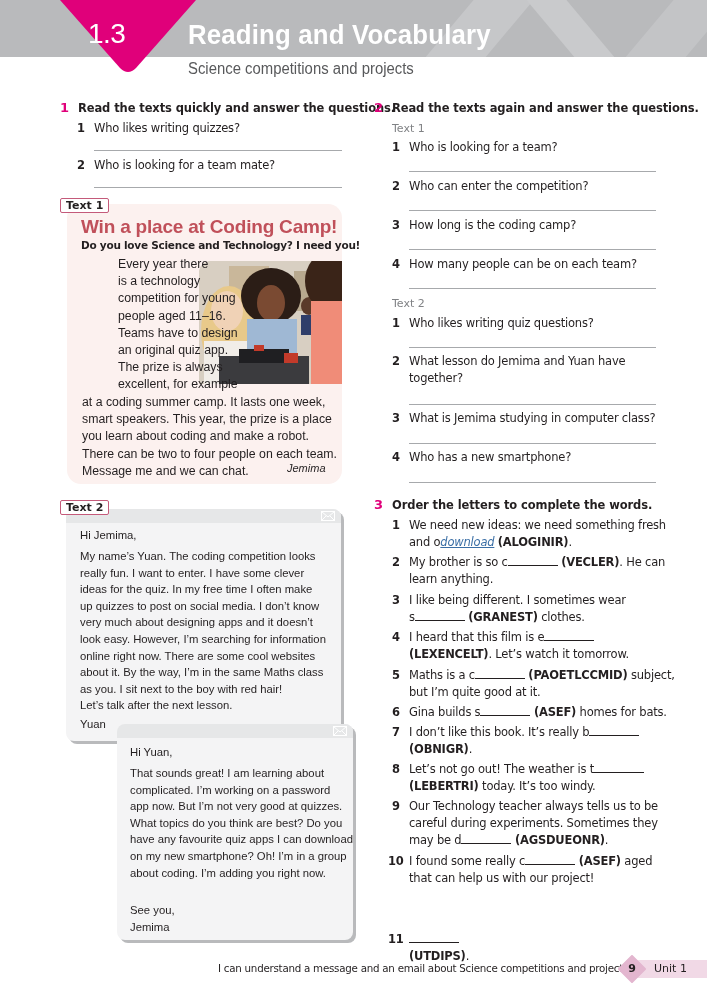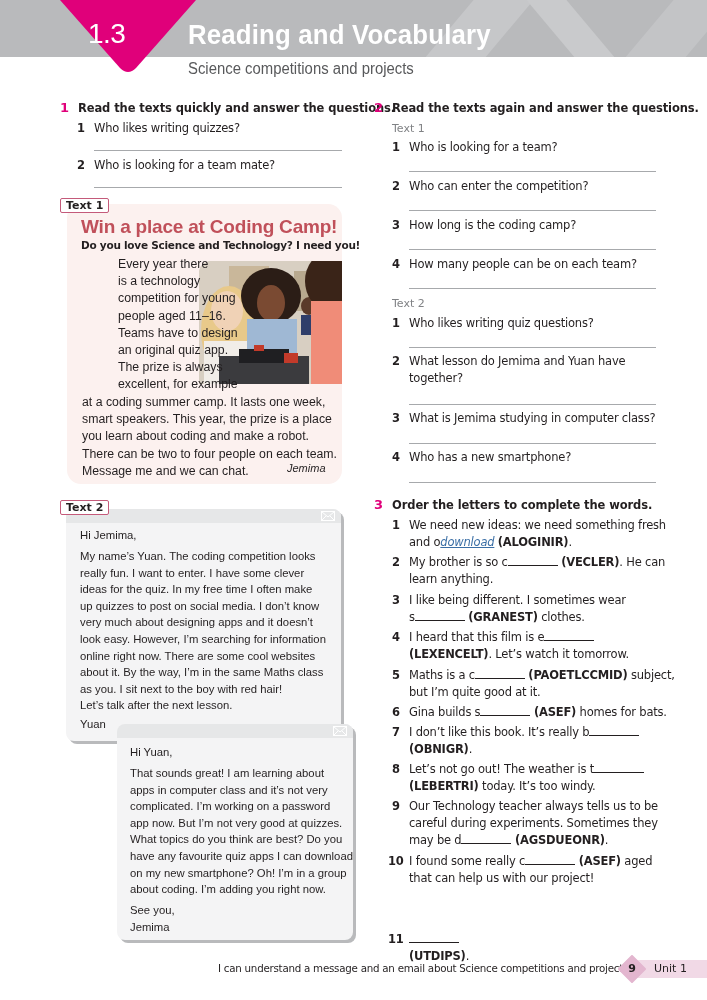--- a/index.html
+++ b/index.html
@@ -157,21 +157,20 @@
 <div class="email" style="left:117px; top:724px; width:236px; height:216px;">
   <div class="bar"></div>
   <svg class="env" viewBox="0 0 14 10">
     <rect x="0.5" y="0.5" width="13" height="9" fill="none" stroke="#ffffff" stroke-width="1"></rect>
     <path d="M0.5 0.5 L7 6 L13.5 0.5 M0.5 9.5 L5 5 M13.5 9.5 L9 5" fill="none" stroke="#ffffff" stroke-width="1"></path>
   </svg>
 </div>
 <div class="email-text" style="left:130px; top:744px;">Hi Yuan,</div>
 <div class="email-text" style="left:130px; top:765px;">
   <div>That sounds great! I am learning about</div>
-  <div>apps in computer class and it’s not very</div>
   <div>complicated. I’m working on a password</div>
   <div>app now. But I’m not very good at quizzes.</div>
   <div>What topics do you think are best? Do you</div>
   <div>have any favourite quiz apps I can download</div>
   <div>on my new smartphone? Oh! I’m in a group</div>
   <div>about coding. I’m adding you right now.</div>
 </div>
 <div class="email-text" style="left:130px; top:902px;">
   <div>See you,</div>
   <div>Jemima</div>

